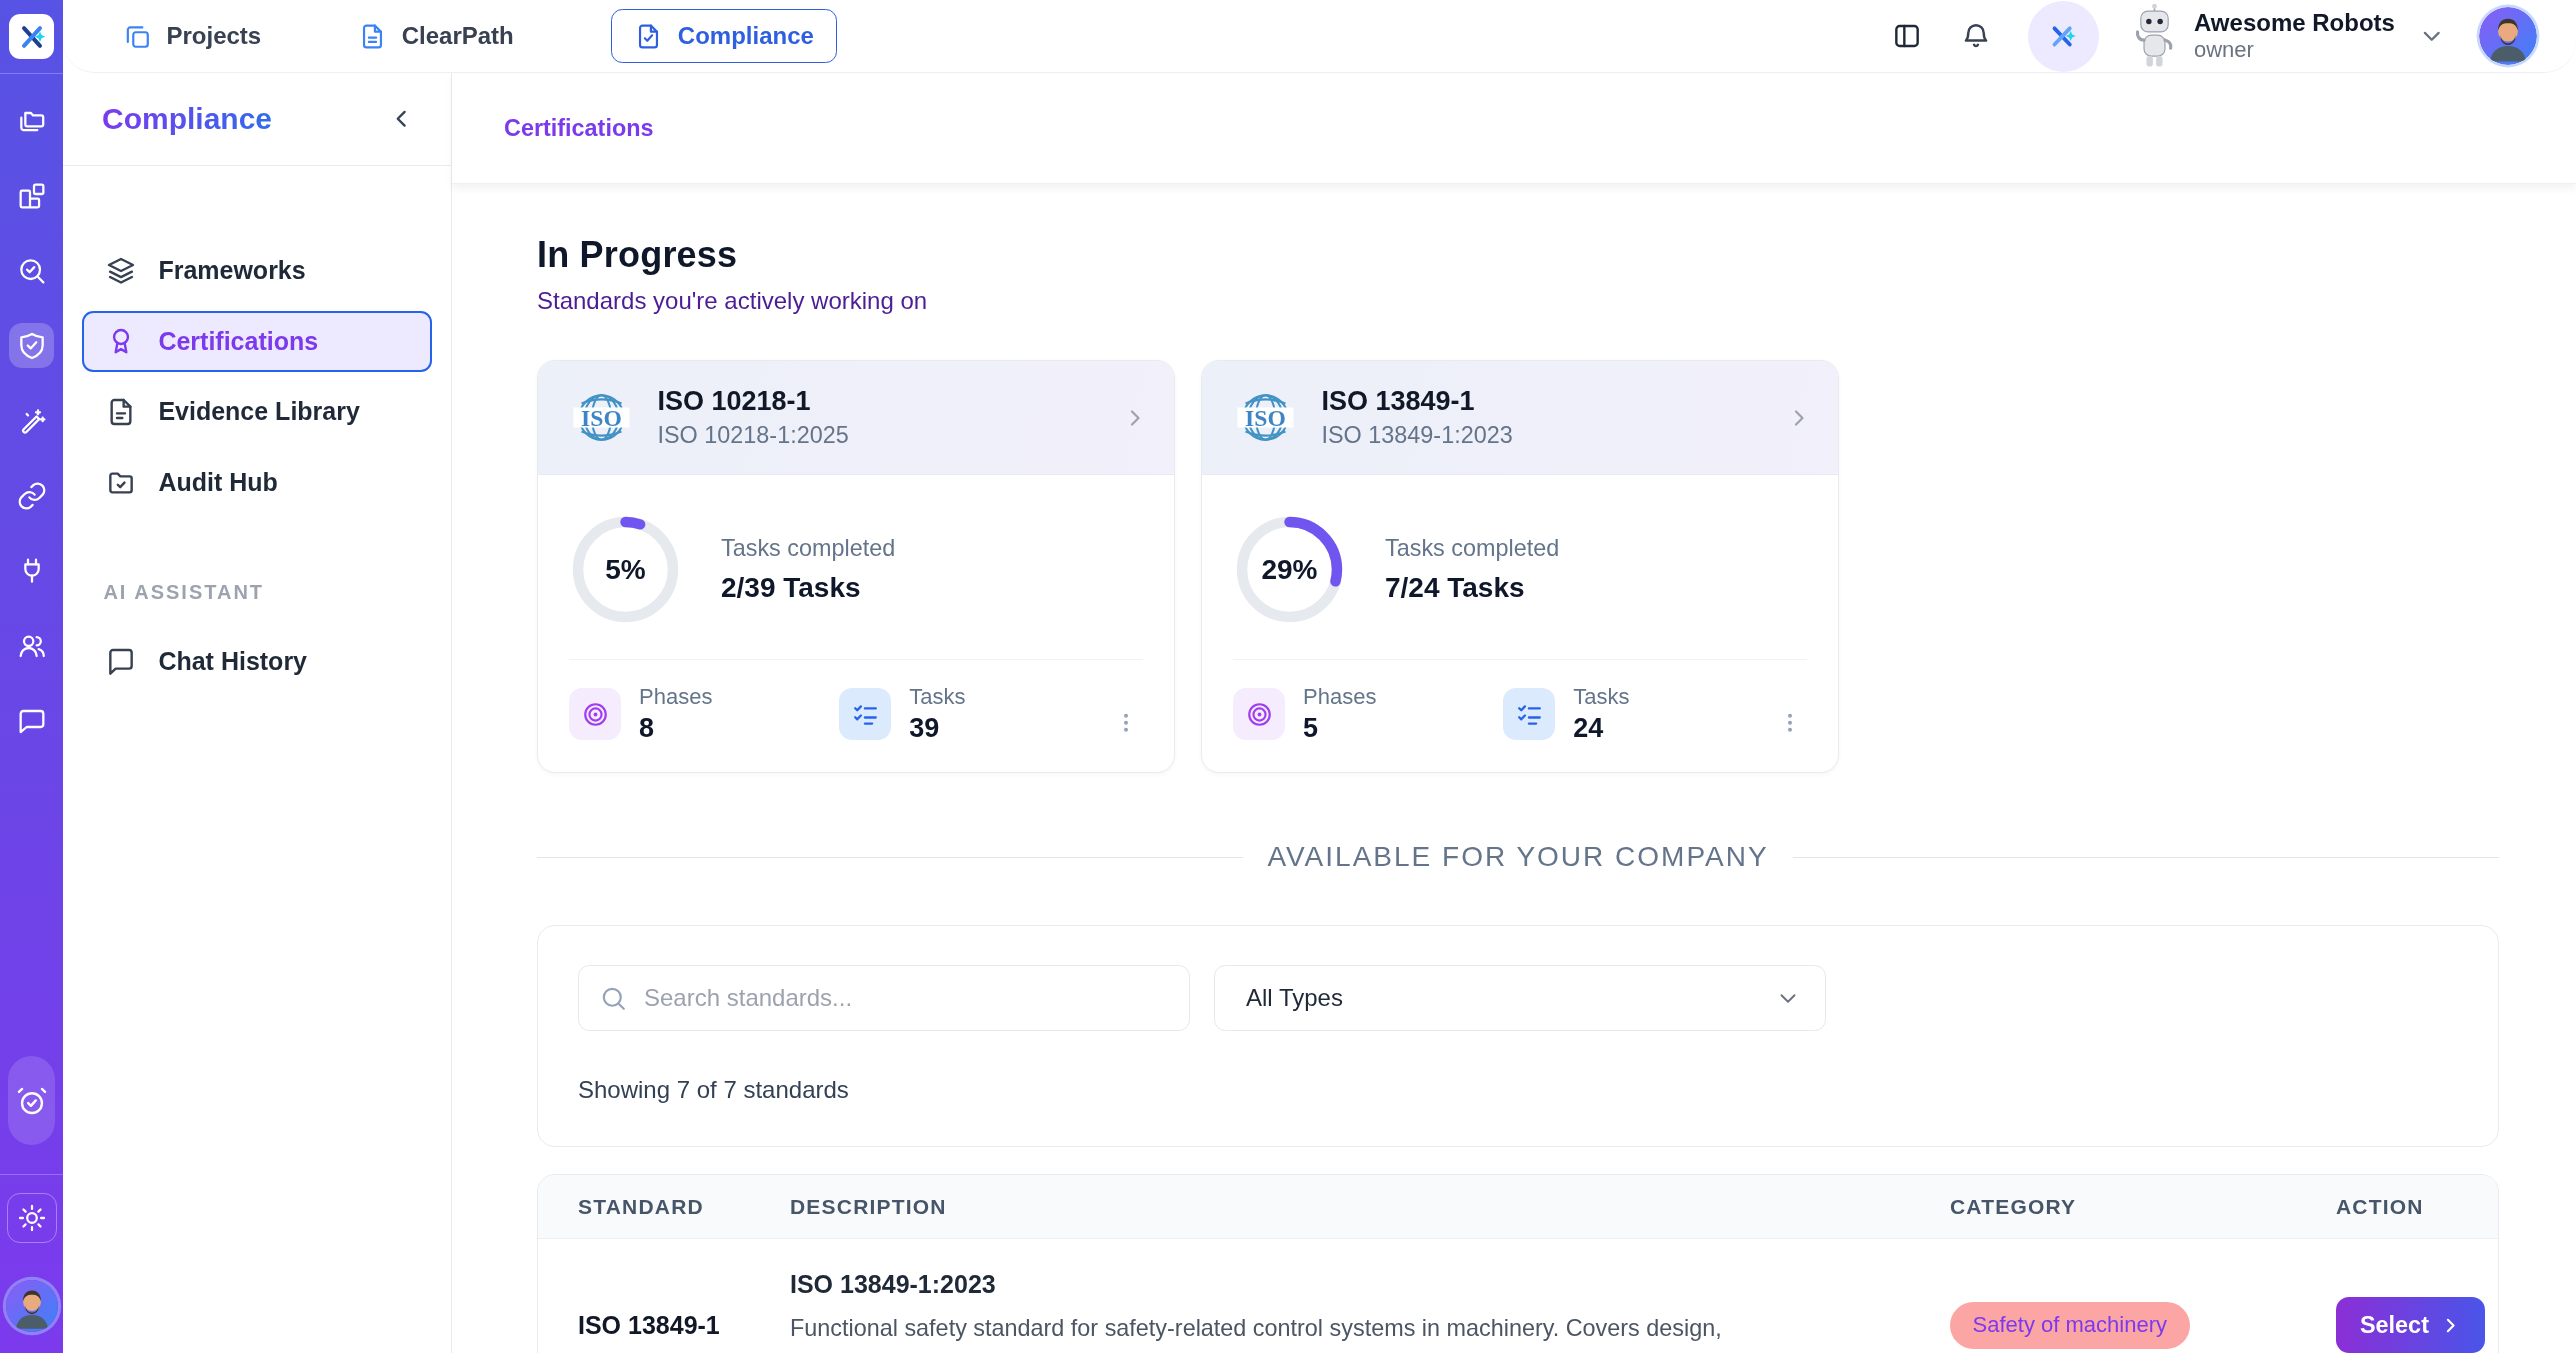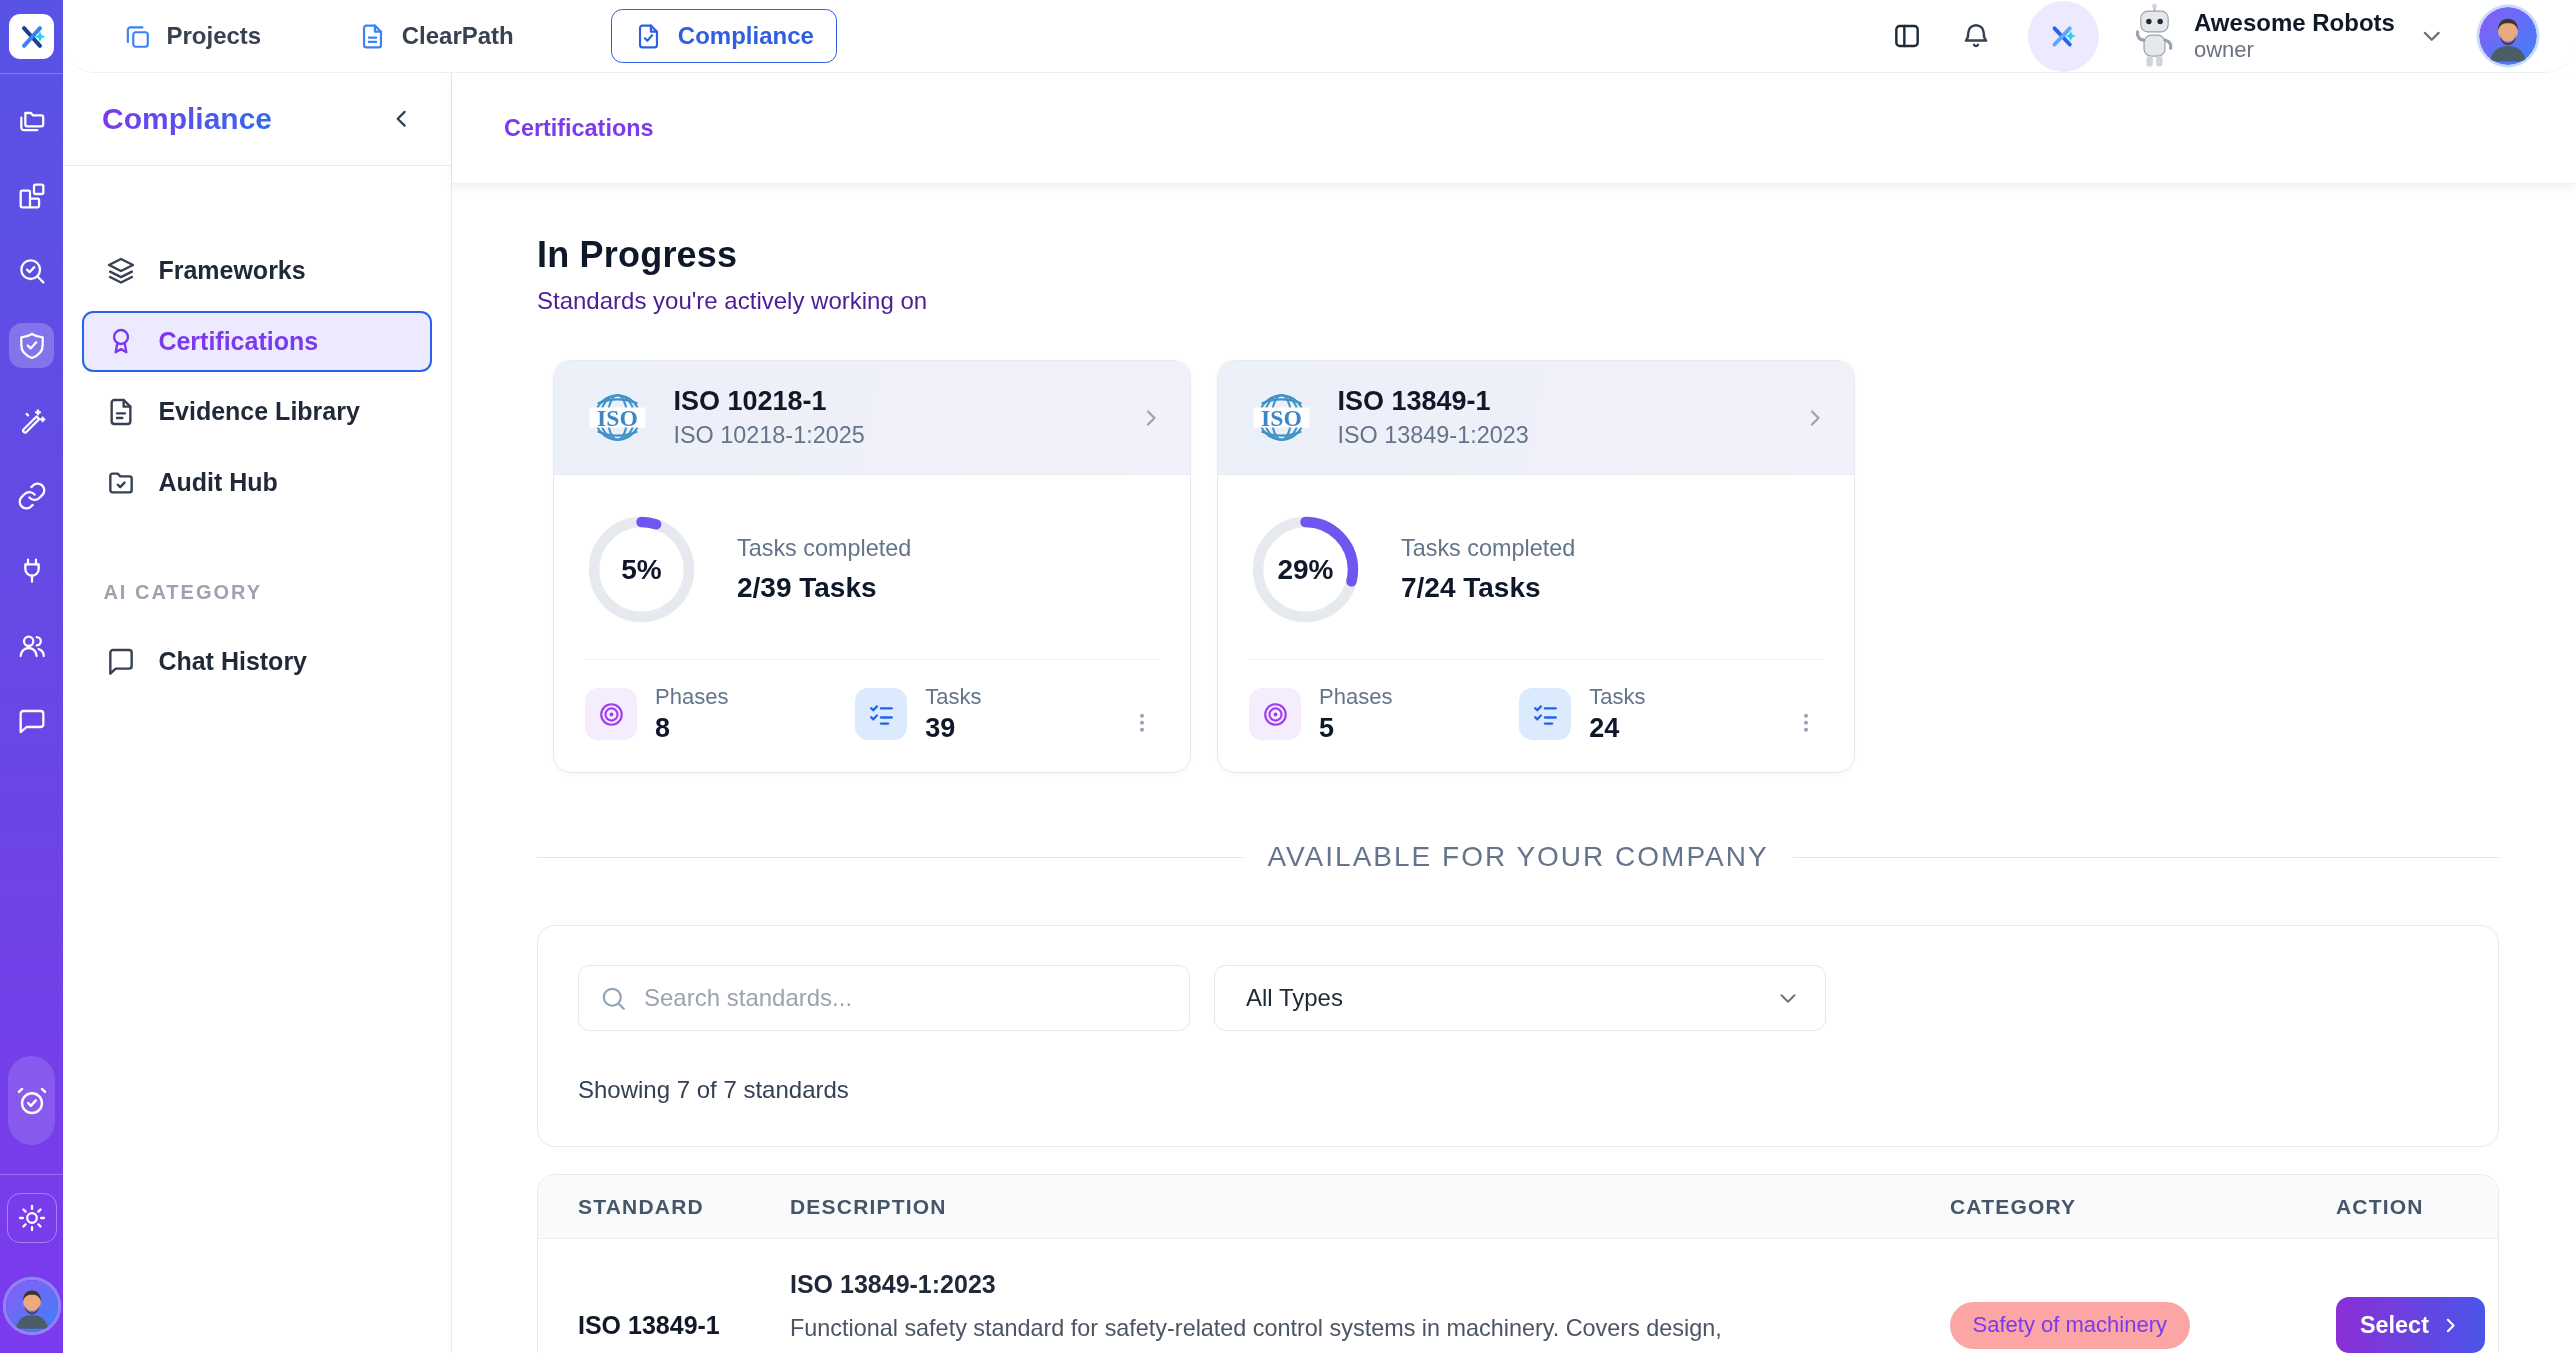--- a/index.html
+++ b/index.html
@@ -66,21 +66,21 @@
   
   .content { flex:1; display:flex; flex-direction:column; min-width:0; background:#fff; }
   .breadcrumb-bar { height:111px; flex:0 0 111px; background:#fff; display:flex; align-items:center; padding:0 0 0 52px;
     box-shadow:0 4.8px 8px rgba(15,23,42,.05); border-bottom:0.8px solid #eef1f4; position:relative; z-index:2; }
   .breadcrumb { font-size:23.4px; font-weight:700; color:#7c3aed; cursor:pointer; }
   .page-scroll { flex:1; overflow:hidden; padding:50px 77px 0 85px; }
 
   .h1 { font-size:36px; font-weight:700; color:#0f172a; letter-spacing:0.2px; }
   .h1-sub { font-size:24px; color:#4c1d95; margin:11.3px 0 45px; }
 
-  .cards { display:flex; gap:26px;margin-left:16px; }
+  .cards { display:flex; gap:26px; }
   .std-card { width:638px; background:#fff; border:1.6px solid #e8eaf0; border-radius:18px;
     box-shadow:0 1.6px 4.8px rgba(15,23,42,.03); overflow:hidden; }
   .std-card-head { display:flex; align-items:center; gap:21px; padding:21px 27.5px;
     background:linear-gradient(100deg,#ecf0f8 0%,#f2f0fa 100%); border-bottom:0.8px solid #e8eaf2; cursor:pointer; }
   .iso-logo { width:71px; height:71px; flex:0 0 71px; }
   .std-card-title { font-size:27px; font-weight:700; color:#111827; }
   .std-card-sub { font-size:23.4px; color:#64748b; margin-top:4.8px; }
   .head-chevron { margin-left:auto; }
   .std-card-body { display:flex; align-items:center; gap:40px; padding:39px 32px 34px; }
   .ring-wrap { position:relative; width:111px; height:111px; flex:0 0 111px; }
@@ -354,21 +354,21 @@
             </svg>
             <span>Evidence Library</span>
           </div>
           <div class="side-item">
             <svg viewBox="0 0 24 24" fill="none" stroke="#374151" stroke-width="1.8" stroke-linecap="round" stroke-linejoin="round">
               <path d="M4 6.5A1.5 1.5 0 0 1 5.5 5h4l2 2h7A1.5 1.5 0 0 1 20 8.5v9a1.5 1.5 0 0 1-1.5 1.5h-13A1.5 1.5 0 0 1 4 17.5Z"></path>
               <path d="m9.6 13.3 1.8 1.8 3.2-3.4"></path>
             </svg>
             <span>Audit Hub</span>
           </div>
-          <div class="side-section">AI CATEGORY</div>
+          <div class="side-section">AI ASSISTANT</div>
           <div class="side-item">
             <svg viewBox="0 0 24 24" fill="none" stroke="#374151" stroke-width="1.8" stroke-linecap="round" stroke-linejoin="round">
               <path d="M20 15a2 2 0 0 1-2 2H8l-4 3.8V5a2 2 0 0 1 2-2h12a2 2 0 0 1 2 2Z"></path>
             </svg>
             <span>Chat History</span>
           </div>
         </nav>
       </aside>
 
       <main class="content">

